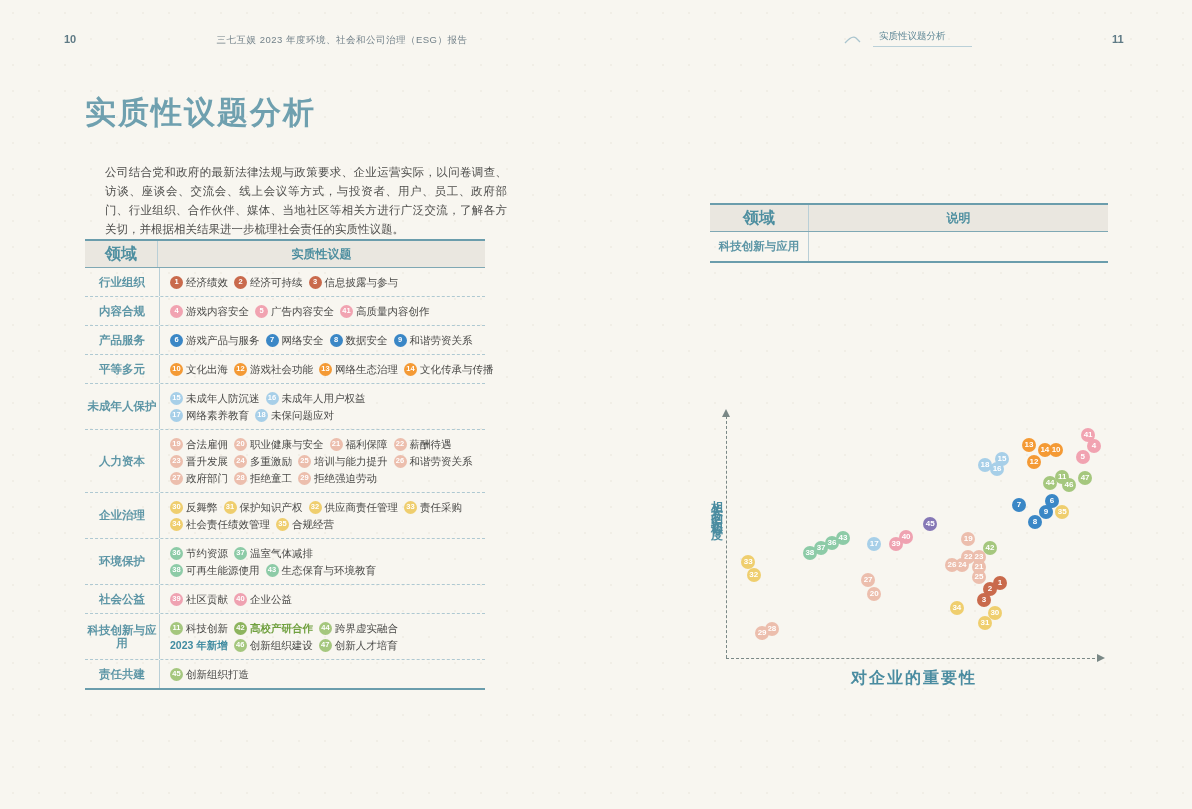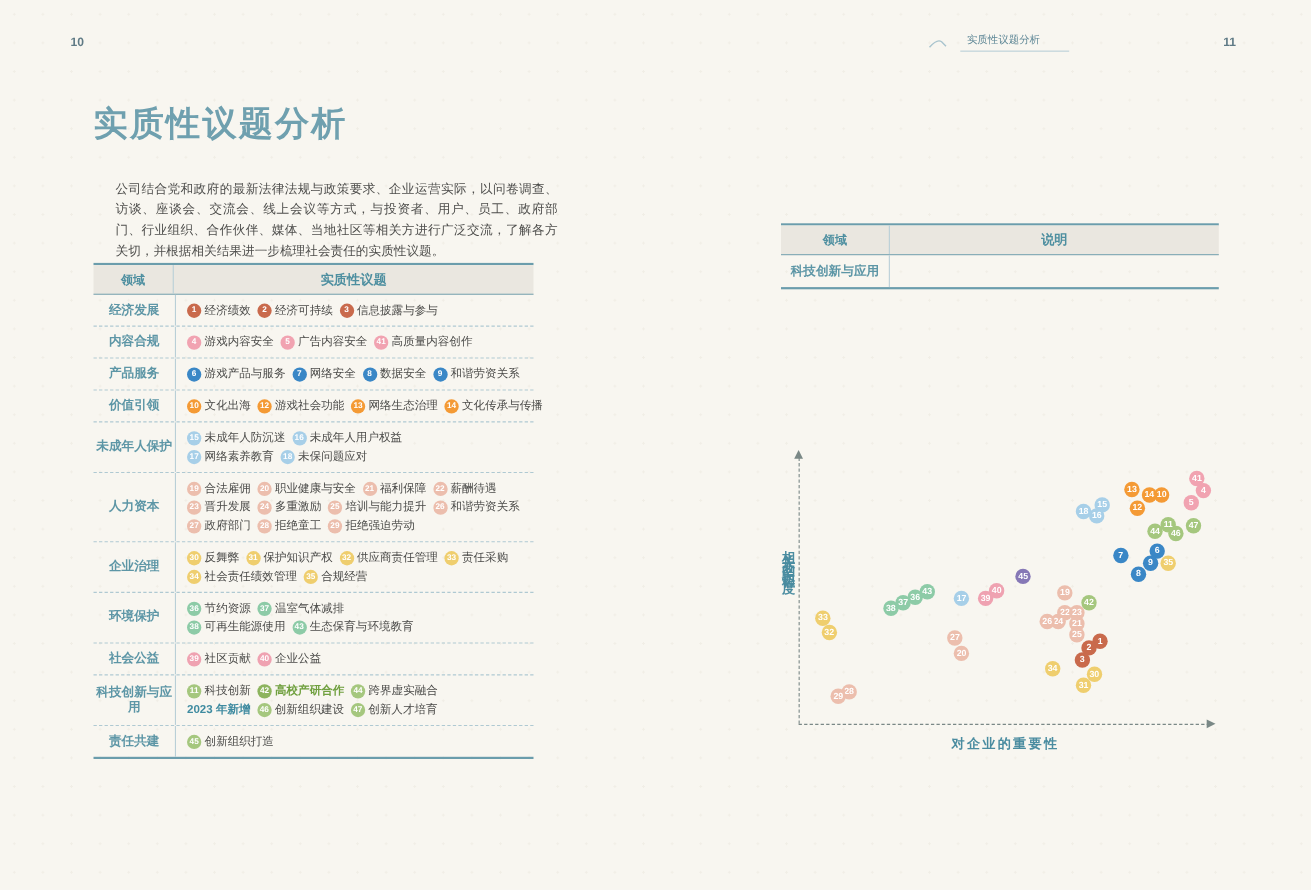--- a/index.html
+++ b/index.html
@@ -14,21 +14,21 @@
   .runhead-right{font-size:9.5px;color:#5E8796;display:flex;align-items:flex-start;}
   .rh-text{border-bottom:1px solid #BAD0D8;padding:0 26px 3px 6px;}
 
   
   .big-title{font-size:31px;font-weight:800;color:#6FA0AF;letter-spacing:2px;}
   .intro{font-size:11.5px;line-height:19px;color:#4E4E4C;text-align:justify;}
 
   .mtable{width:400px;border-top:2px solid #6B9DAC;border-bottom:2px solid #6B9DAC;}
   .mt-head{display:flex;background:#EAE7E0;border-bottom:1px solid #7FA8B4;height:26px;}
   .mt-h1{width:72px;flex:none;display:flex;align-items:center;justify-content:center;
-    font-size:11px;font-weight:bold;color:#4E8FA0;border-right:1px solid #B9CFD7;font-family:Liberation Mono, monospace;}
+    font-size:16px;font-weight:bold;color:#4E8FA0;border-right:1px solid #B9CFD7;font-family:Liberation Mono, monospace;}
   .mt-h2{flex:1;display:flex;align-items:center;justify-content:center;
     font-size:12px;font-weight:bold;color:#4E8FA0;}
   .lt-row{display:flex;border-bottom:1px dashed #AFC9D2;}
   .lt-row:last-child{border-bottom:none;}
   .lt-label{width:72px;flex:none;display:flex;align-items:center;justify-content:center;
     font-size:11.5px;font-weight:bold;color:#5D96A6;border-right:1px solid #B9CFD7;
     text-align:center;padding:2px 1px;line-height:13px;}
   .lt-content{flex:1;padding:6px 2px 6px 10px;display:flex;flex-direction:column;justify-content:center;gap:1px;}
   .lt-line{display:flex;align-items:center;white-space:nowrap;line-height:16px;}
   .titem{display:inline-flex;align-items:center;margin-right:6px;font-size:10.5px;color:#4A4A48;}
@@ -49,31 +49,32 @@
   
   .chart{width:400px;height:290px;}
   .axis-y{position:absolute;left:16px;top:8px;height:242px;border-left:1px dashed #7A8886;}
   .axis-x{position:absolute;left:16px;top:250px;width:374px;border-top:1px dashed #7A8886;}
   .arrow-up{position:absolute;left:12px;top:1px;width:0;height:0;
     border-left:4.5px solid transparent;border-right:4.5px solid transparent;border-bottom:8px solid #7A8886;}
   .arrow-right{position:absolute;left:387px;top:246px;width:0;height:0;
     border-top:4.5px solid transparent;border-bottom:4.5px solid transparent;border-left:8px solid #7A8886;}
   .ylabel{position:absolute;left:-2px;top:82px;writing-mode:vertical-rl;font-size:12px;font-weight:bold;
     color:#4A8CA0;letter-spacing:4px;}
-  .xlabel{position:absolute;left:16px;top:260px;width:376px;text-align:center;font-size:12px;
+  .xlabel{position:absolute;left:16px;top:260px;width:376px;text-align:center;font-size:16px;
     font-weight:bold;color:#4A8CA0;letter-spacing:2px;}
   .pt{position:absolute;width:14px;height:14px;border-radius:50%;color:#fff;font-size:8px;
     font-weight:bold;display:flex;align-items:center;justify-content:center;line-height:1;}
 </style>
 </head>
 <body>
 
 <div id="canvas">
 
   <div class="abs pageno" style="left:64px;top:33px;">10</div>
+  <div class="abs runhead" style="left:142px;top:34px;width:400px;text-align:center;">三七互娱 2023 年度环境、社会和公司治理（ESG）报告</div>
 
   <div class="abs runhead-right" style="left:843px;top:30px;">
     <span style="margin-top:2px;">
       <svg width="30" height="14" viewBox="0 0 30 14">
           <path d="M2 11 Q9 3 13 6 L17 10" fill="none" stroke="#A9C4CE" stroke-width="1.3"></path>
         </svg>
     </span>
     <span class="rh-text">实质性议题分析</span>
   </div>
   <div class="abs pageno" style="left:1112px;top:33px;">11</div>
@@ -81,21 +82,21 @@
   <div class="abs big-title" style="left:85px;top:92px;">实质性议题分析</div>
   <div class="abs intro" style="left:85px;top:163px;width:402px;margin-left:20px;">公司结合党和政府的最新法律法规与政策要求、企业运营实际，以问卷调查、访谈、座谈会、交流会、线上会议等方式，与投资者、用户、员工、政府部门、行业组织、合作伙伴、媒体、当地社区等相关方进行广泛交流，了解各方关切，并根据相关结果进一步梳理社会责任的实质性议题。</div>
 
   <div class="abs mtable" style="left:85px;top:239px;">
     <div class="mt-head">
       <div class="mt-h1">领域</div>
       <div class="mt-h2">实质性议题</div>
     </div>
     <div>
         <div class="lt-row">
-          <div class="lt-label">经济发展</div>
+          <div class="lt-label">行业组织</div>
           <div class="lt-content">
             <div class="lt-line">
               <span class="titem">
                 <span class="bdg" style="background: rgb(201, 106, 76);">1</span>
                 <span>经济绩效</span>
               </span>
               <span class="titem">
                 <span class="bdg" style="background: rgb(201, 106, 76);">2</span>
                 <span>经济可持续</span>
               </span>
@@ -142,21 +143,21 @@
                 <span>数据安全</span>
               </span>
               <span class="titem">
                 <span class="bdg" style="background: rgb(58, 135, 198);">9</span>
                 <span>和谐劳资关系</span>
               </span>
             </div>
           </div>
         </div>
         <div class="lt-row">
-          <div class="lt-label">价值引领</div>
+          <div class="lt-label">平等多元</div>
           <div class="lt-content">
             <div class="lt-line">
               <span class="titem">
                 <span class="bdg" style="background: rgb(244, 154, 53);">10</span>
                 <span>文化出海</span>
               </span>
               <span class="titem">
                 <span class="bdg" style="background: rgb(244, 154, 53);">12</span>
                 <span>游戏社会功能</span>
               </span>

